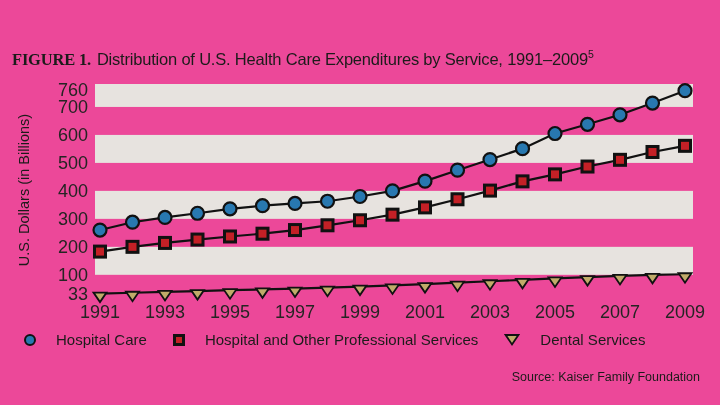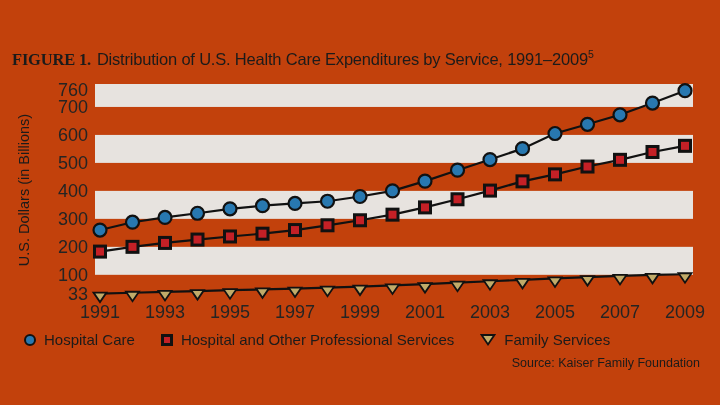--- a/index.html
+++ b/index.html
@@ -1,17 +1,17 @@
 <!DOCTYPE html>
 <html style="--c0: #2878b0; --c1: #c42026;"><head>
 <meta charset="utf-8">
 <style>
   html,body{margin:0;padding:0;background:#fff;}
   .page{
-    position:relative;width:720px;height:405px;background:#c2410c;overflow:hidden;
+    position:relative;width:720px;height:405px;background:#ec4899;overflow:hidden;
     font-family:"Liberation Sans",sans-serif;color:#1c1b1a;
   }
   .title{
     position:absolute;left:12px;top:48px;font-size:16.5px;letter-spacing:-0.2px;
     white-space:nowrap;color:#1c1b1a;
   }
   .fig-label{
     font-family:"Liberation Serif",serif;font-weight:bold;margin-right:6px;
   }
   .title sup{font-size:10.5px;}
@@ -20,27 +20,27 @@
     font-size:14.5px;white-space:nowrap;color:#1c1b1a;
   }
   #plot-svg{position:absolute;left:0;top:0;}
   #plot-svg text{font-family:"Liberation Sans",sans-serif;fill:#252423;}
   .tick-x{font-size:18px;}
   .tick-y{font-size:18px;}
   .legend{
     position:absolute;left:24px;top:331px;display:flex;align-items:center;gap:26px;
     font-size:15px;white-space:nowrap;
   }
-  .legend-item{display:flex;align-items:center;gap:8px;}
+  .legend-item{display:flex;align-items:center;gap:20px;}
   .lg-circle{display:inline-block;width:8px;height:8px;border-radius:50%;
     background:var(--c0,#2878b0);border:2.6px solid #111;}
   .lg-square{display:inline-block;width:6px;height:6px;
     background:var(--c1,#c42026);border:3.2px solid #111;}
   .source{
-    position:absolute;right:20px;top:356px;font-size:12.5px;color:#1c1b1a;
+    position:absolute;right:20px;top:370px;font-size:12.5px;color:#1c1b1a;
   }
 </style>
 </head>
 <body>
 
 <div class="page">
 
   <div class="title"><span class="fig-label">FIGURE 1.</span><span>Distribution of U.S. Health Care Expenditures by Service, 1991–2009</span><sup>5</sup></div>
 
   <div class="ylabel">U.S. Dollars (in Billions)</div>
@@ -137,18 +137,18 @@
       <span>Hospital Care</span>
     </div>
     <div class="legend-item">
       <span class="lg-square"></span>
       <span>Hospital and Other Professional Services</span>
     </div>
     <div class="legend-item">
       <svg width="16" height="13">
         <polygon points="1.6,2 14.4,2 8,11.4" stroke="#111" stroke-width="1.8" fill="#c0ab69"></polygon>
       </svg>
-      <span>Family Services</span>
+      <span>Dental Services</span>
     </div>
   </div>
 
   <div class="source">Source: Kaiser Family Foundation</div>
 </div>
 
 </body></html>

